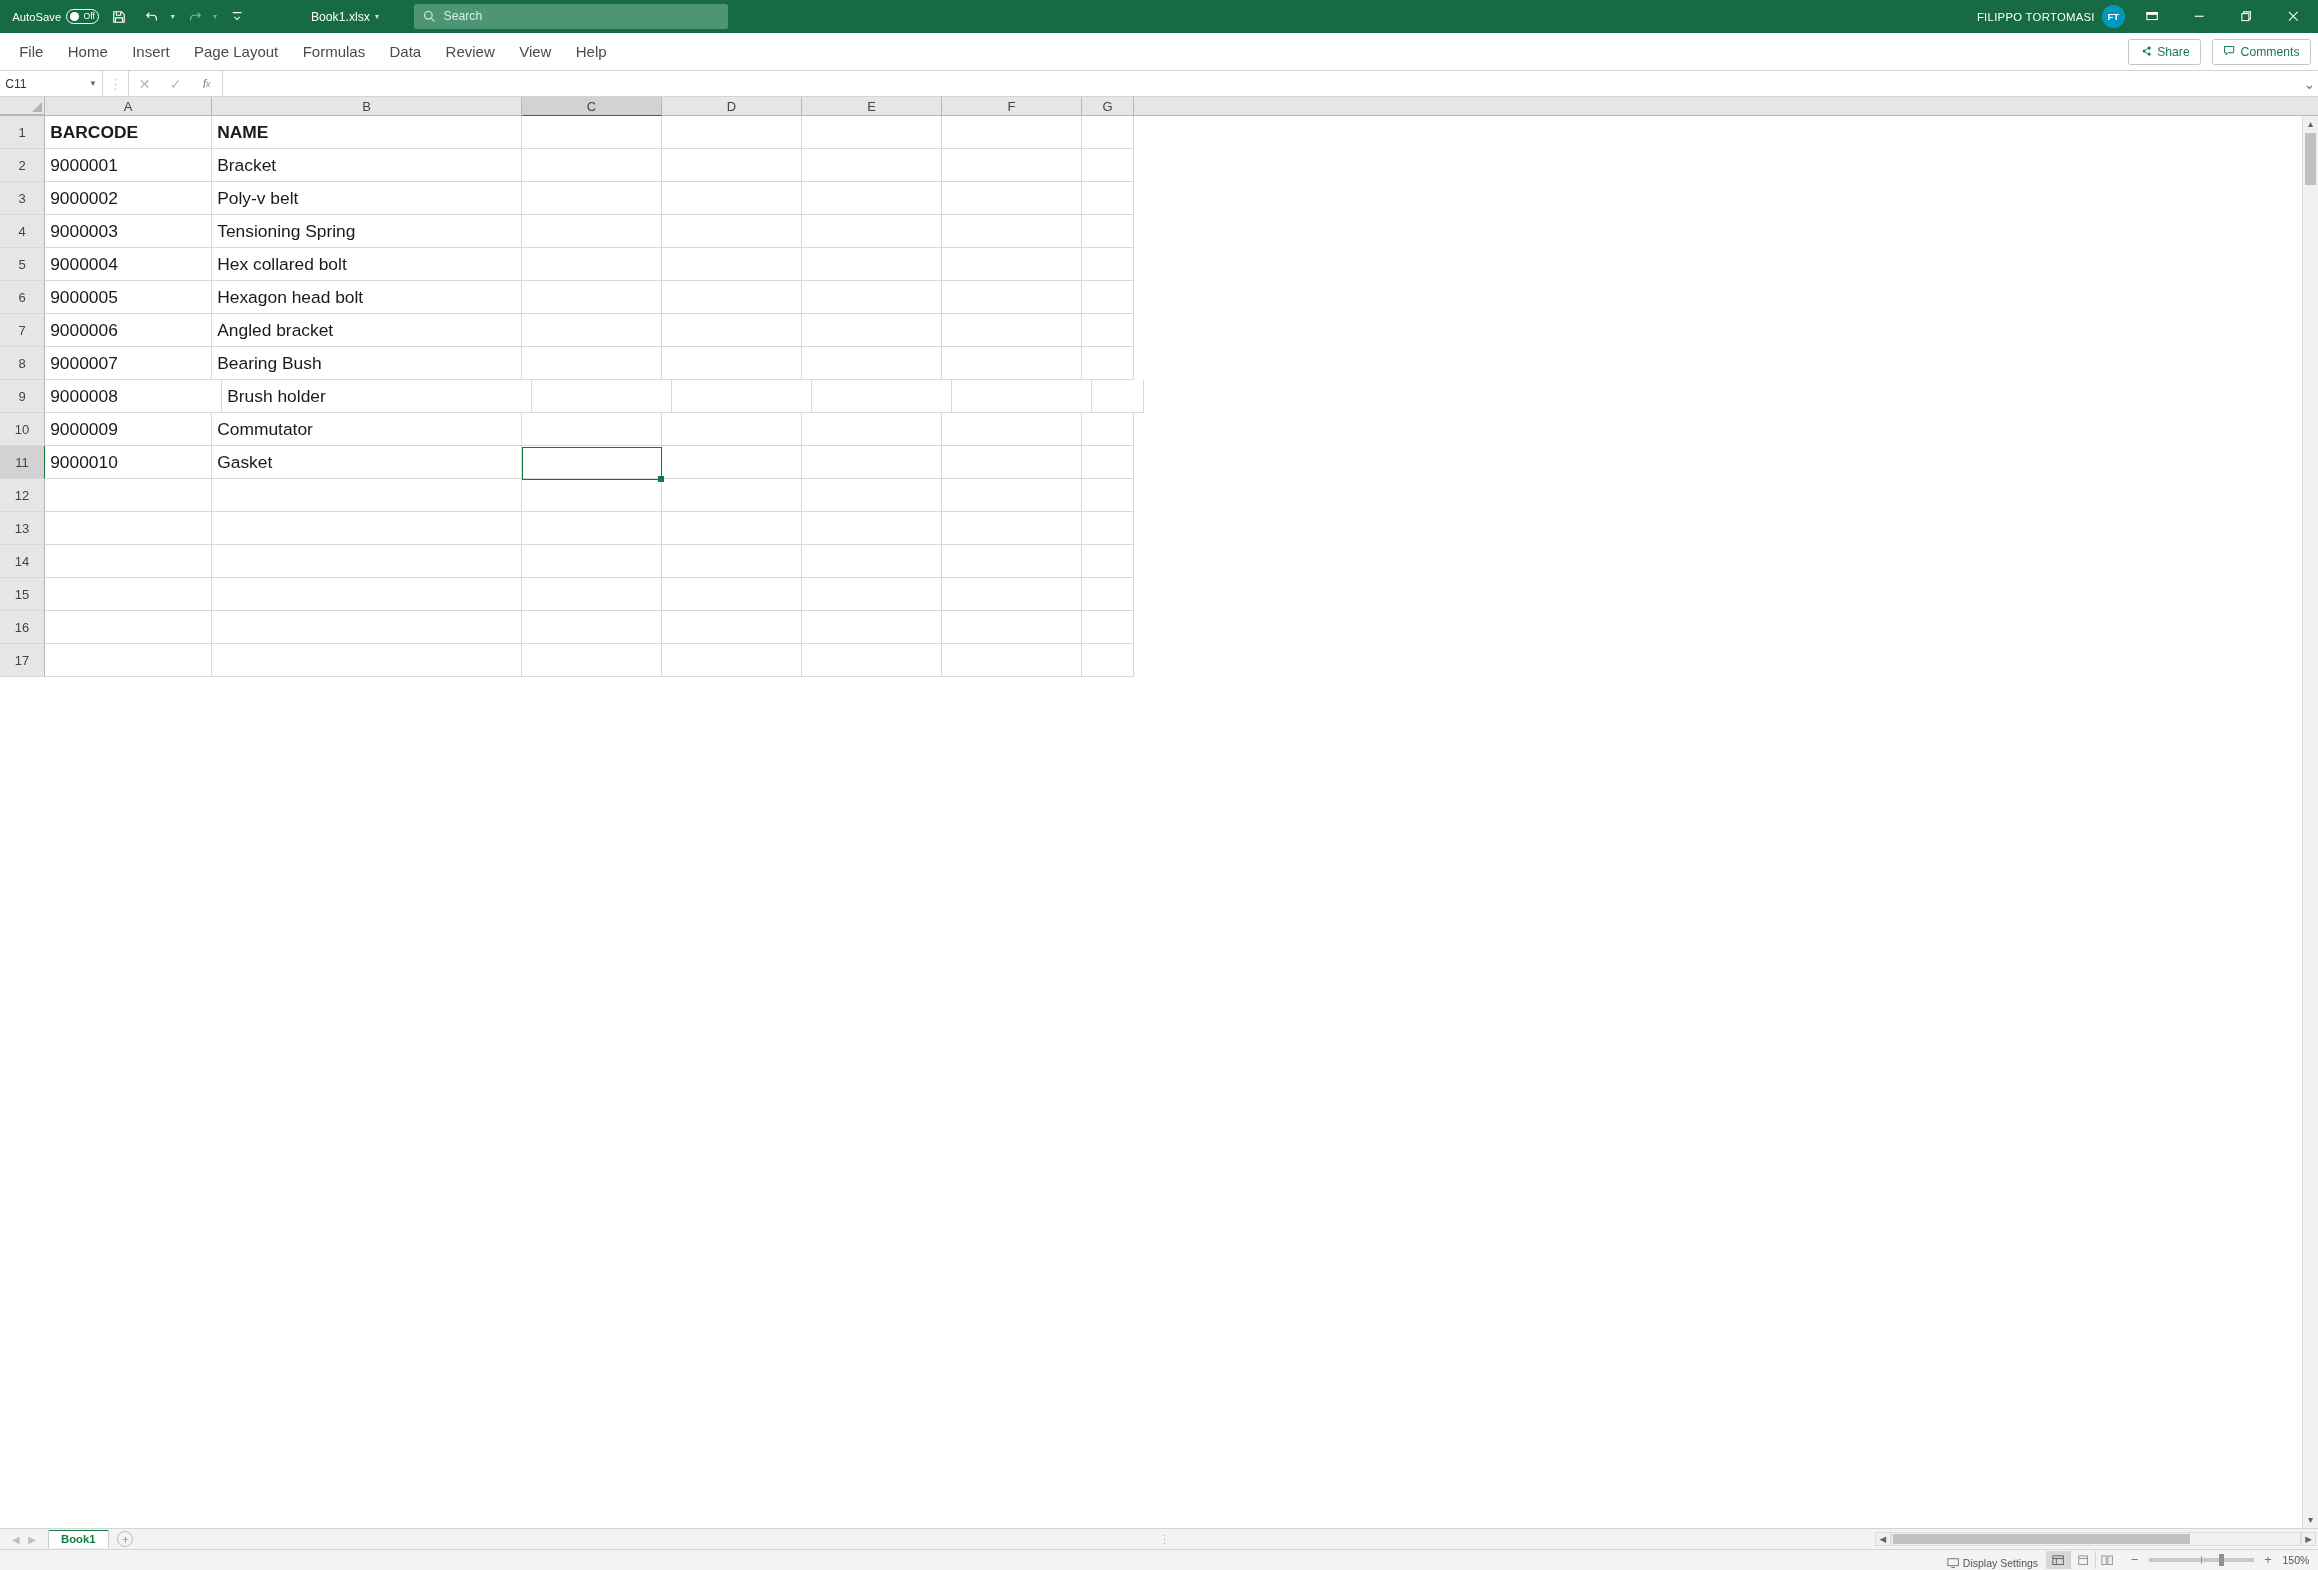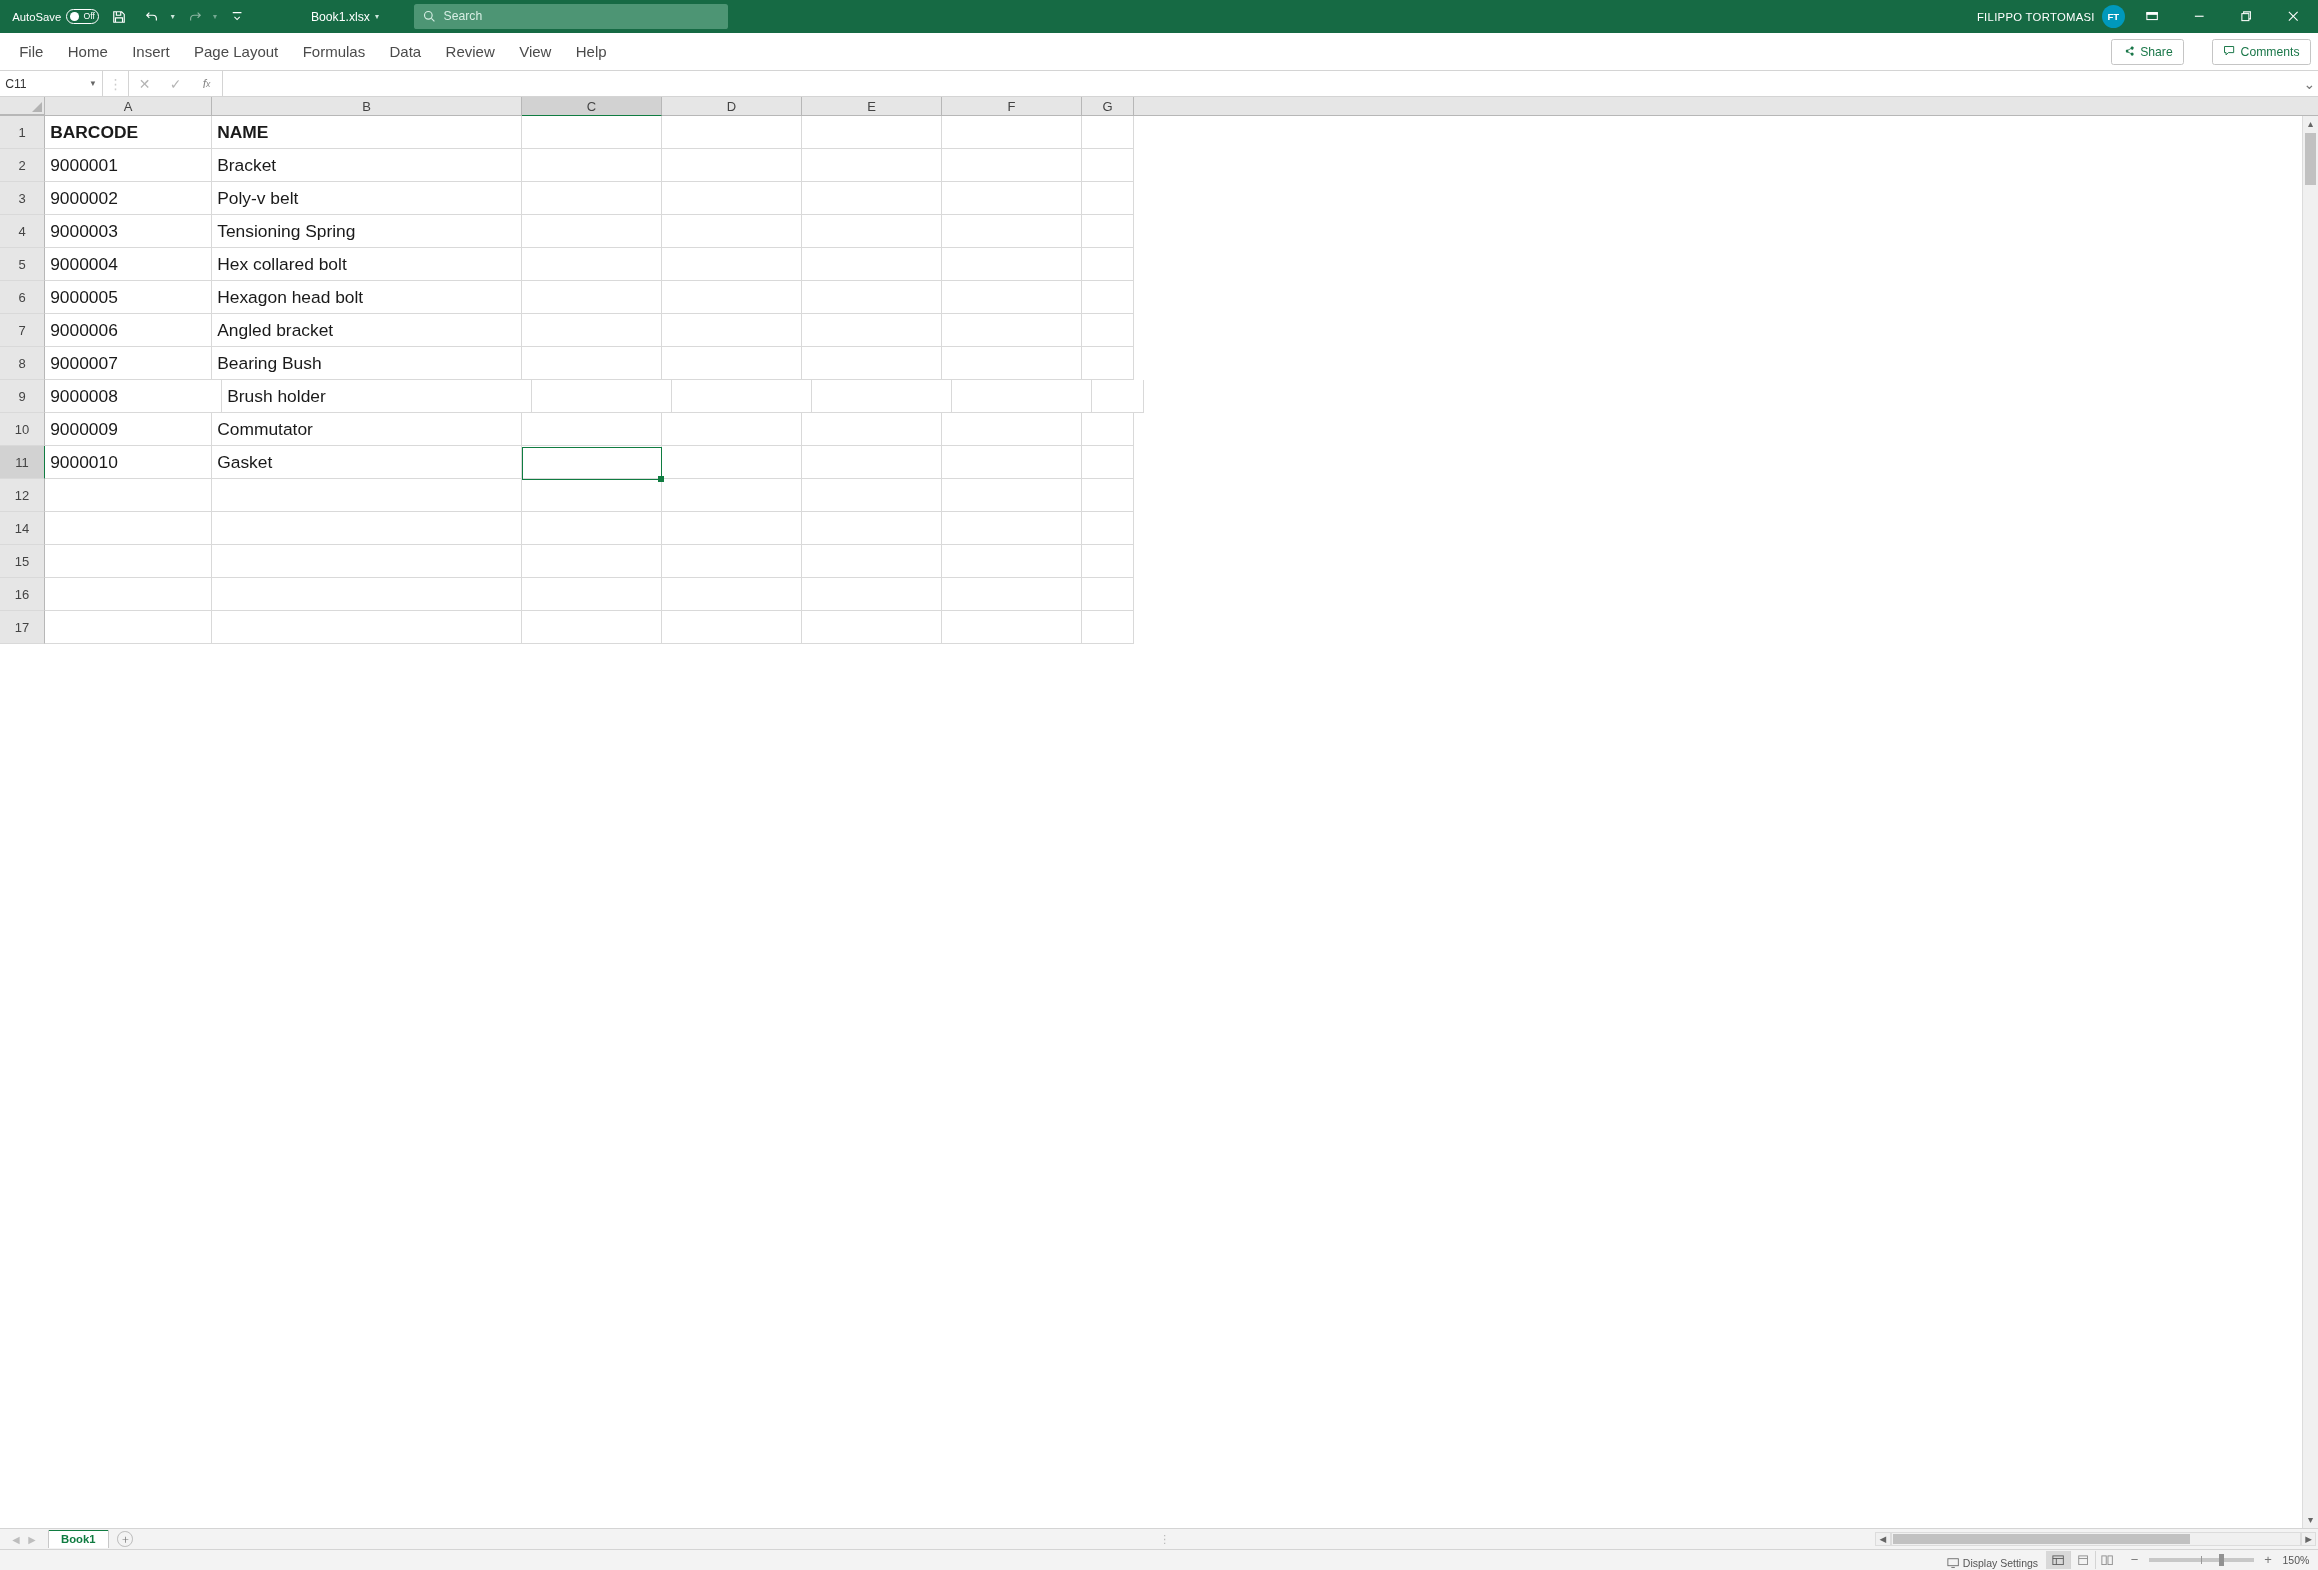--- a/index.html
+++ b/index.html
@@ -47,21 +47,21 @@
   .ribbon {
     height: 38px; background:#fff; border-bottom:0.9px solid #d4d4d4;
     display:flex; align-items:center; padding:0 7px; gap:3.5px;
   }
   .ribbon-tab {
     padding: 8.7px 12.2px; font-size:15px; color:#4b4b4b; cursor:default;
   }
   .ribbon-spacer{ flex:1;}
   .ribbon-action {
     height:26px; padding:0 10.5px; border:0.9px solid #c5c5c5; border-radius:2.6px;
-    display:flex; align-items:center; gap:5.2px; font-size:12.2px; color:#1a7749; margin-left:24px;
+    display:flex; align-items:center; gap:5.2px; font-size:12.2px; color:#1a7749; margin-left:7px;
     background:#fff;
   }
   .ribbon-action svg{ fill:#1a7749;}
   .ribbon-action.comments{ color:#1a7749;}
 
   
   .fbar {
     height: 26px; border-bottom:0.9px solid #d4d4d4; display:flex; align-items:stretch;
   }
   .namebox {
@@ -408,20 +408,30 @@
         <div class="cell" style="width: 167px;">9000010</div>
         <div class="cell" style="width: 310px;">Gasket</div>
         <div class="cell" style="width: 140px;"></div>
         <div class="cell" style="width: 140px;"></div>
         <div class="cell" style="width: 140px;"></div>
         <div class="cell" style="width: 140px;"></div>
         <div class="cell" style="width: 52px;"></div>
       </div>
       <div class="row">
         <div class="rowhdr">12</div>
+        <div class="cell" style="width: 167px;"></div>
+        <div class="cell" style="width: 310px;"></div>
+        <div class="cell" style="width: 140px;"></div>
+        <div class="cell" style="width: 140px;"></div>
+        <div class="cell" style="width: 140px;"></div>
+        <div class="cell" style="width: 140px;"></div>
+        <div class="cell" style="width: 52px;"></div>
+      </div>
+      <div class="row">
+        <div class="rowhdr">13</div>
         <div class="cell" style="width: 167px;"></div>
         <div class="cell" style="width: 310px;"></div>
         <div class="cell" style="width: 140px;"></div>
         <div class="cell" style="width: 140px;"></div>
         <div class="cell" style="width: 140px;"></div>
         <div class="cell" style="width: 140px;"></div>
         <div class="cell" style="width: 52px;"></div>
       </div>
       <div class="row">
         <div class="rowhdr">14</div>

